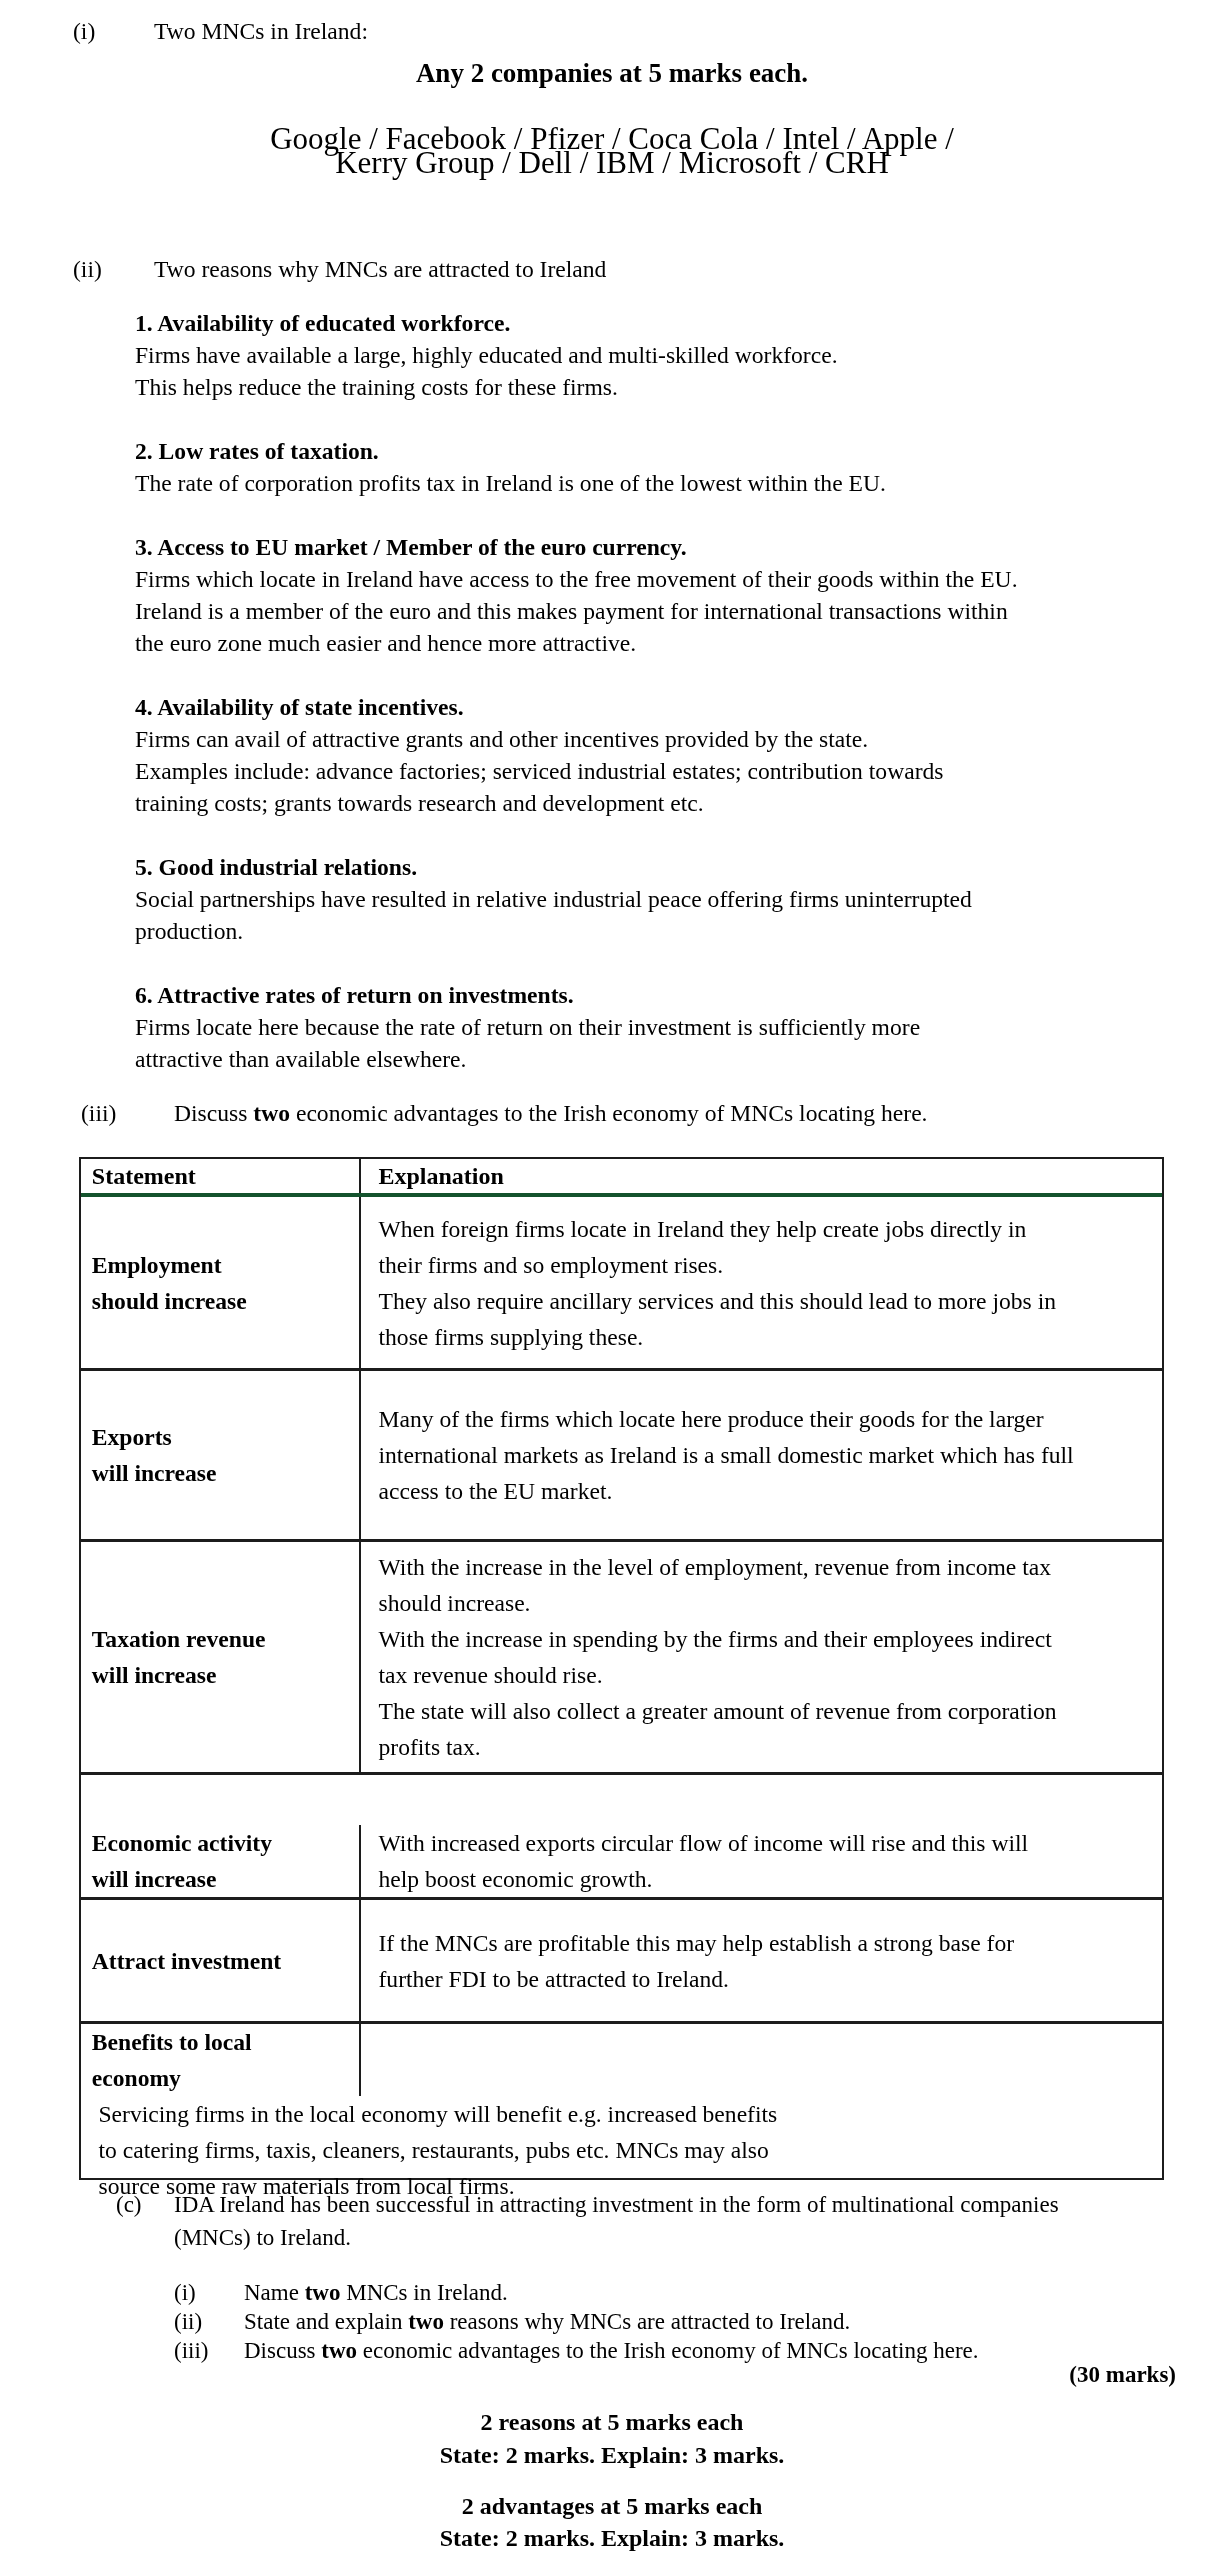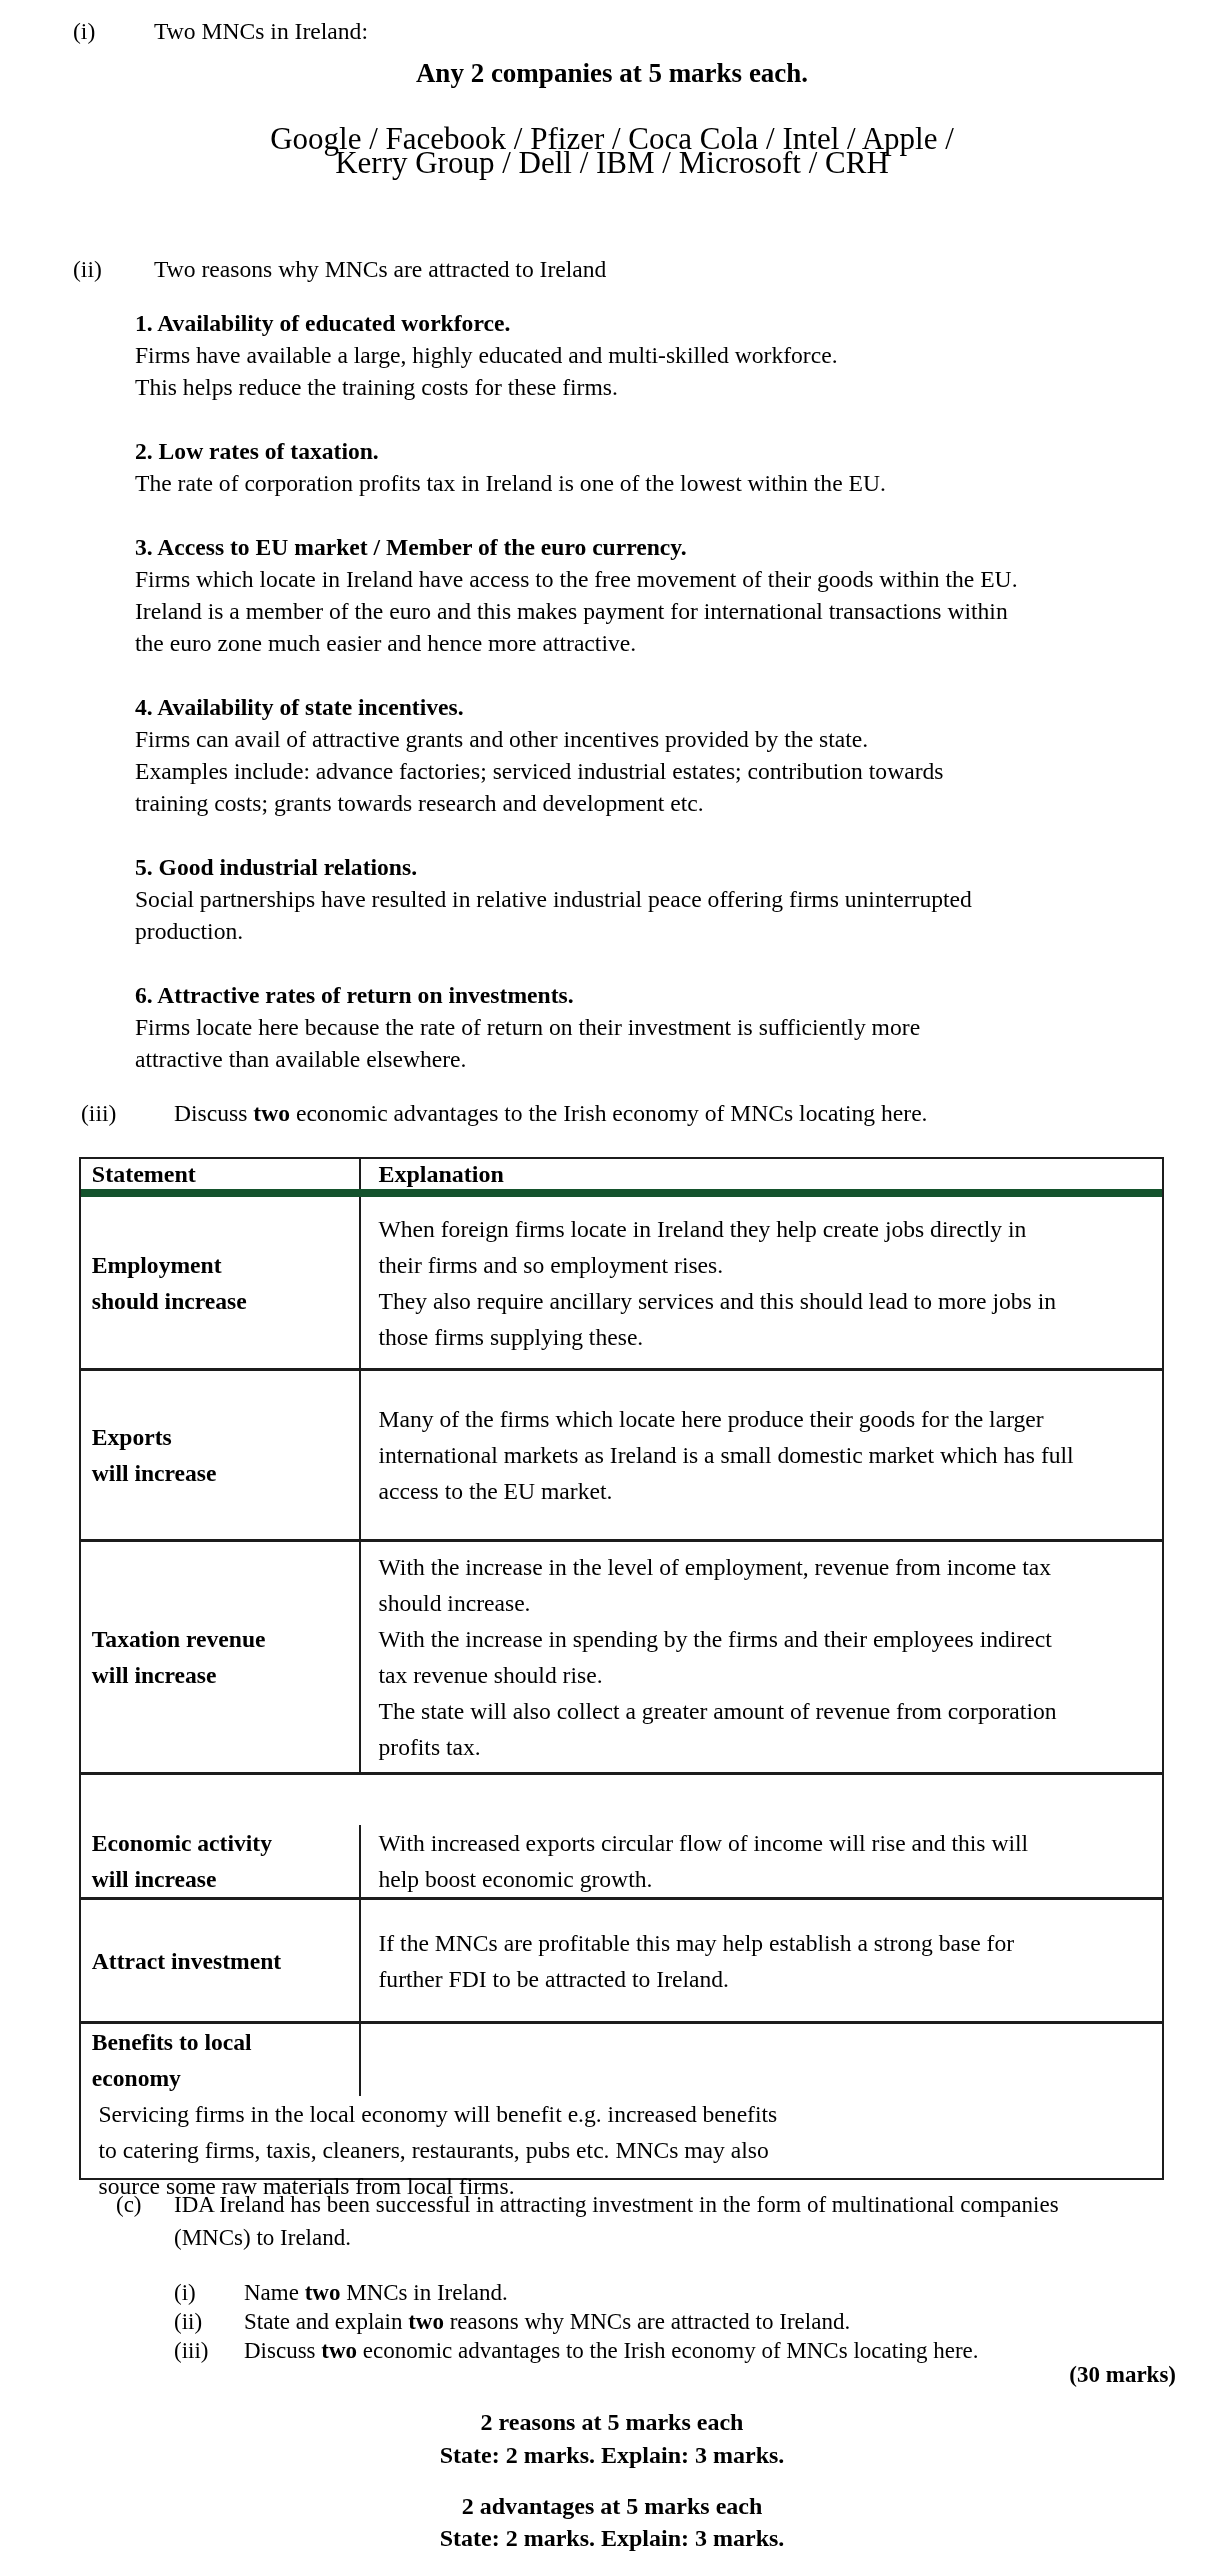--- a/index.html
+++ b/index.html
@@ -29,21 +29,21 @@
   .marks-heading{font-size:27px;font-weight:bold;line-height:32px;}
   .companies{font-size:31px;line-height:32px;}
 
   
   .tbl{
     position:absolute;left:79px;top:1157px;width:1085px;height:1023px;
     border:2.7px solid #1c1c1c;box-sizing:border-box;background:#fff;
   }
   .trow{display:flex;box-sizing:border-box;border-bottom:3.4px solid #1c1c1c;}
   .trow.last{border-bottom:none;flex-direction:column;}
-  .trow.head{border-bottom:8px solid #14532d;}
+  .trow.head{border-bottom:4px solid #14532d;}
   .cell{box-sizing:border-box;display:flex;flex-direction:column;justify-content:center;
         font-size:23.6px;line-height:36px;}
   .cell-s{width:280px;border-right:2px solid #1c1c1c;padding-left:10.8px;font-weight:bold;}
   .cell-e{flex:1;padding-left:17.5px;padding-right:6.7px;}
   .head .cell{font-size:24px;font-weight:bold;line-height:27px;}
   .tline{white-space:nowrap;}
 
   
   .qc-fs{font-size:23px;line-height:32px;}
   .qc-item{font-size:23px;line-height:29px;}

